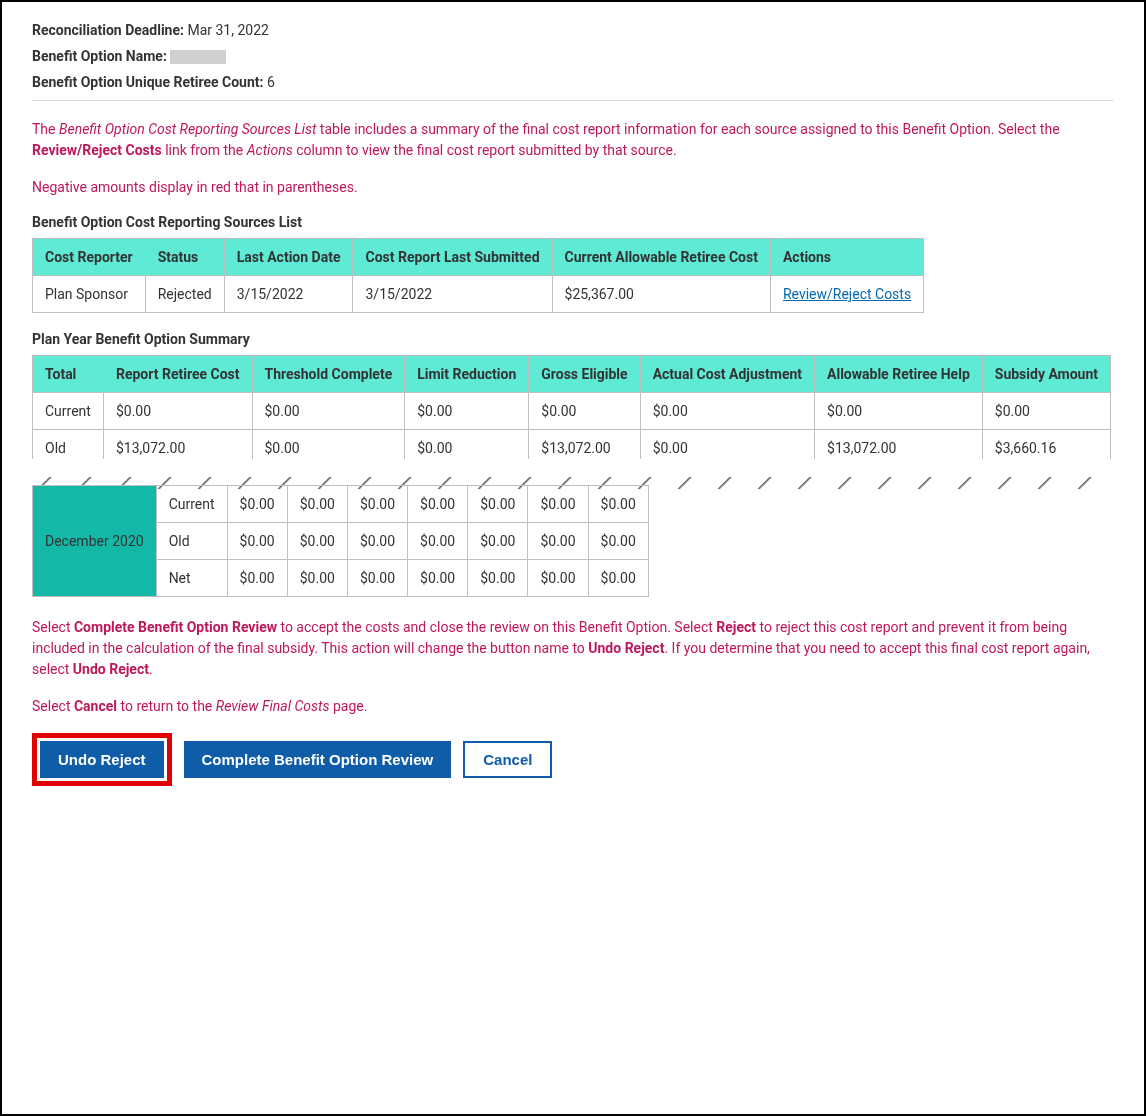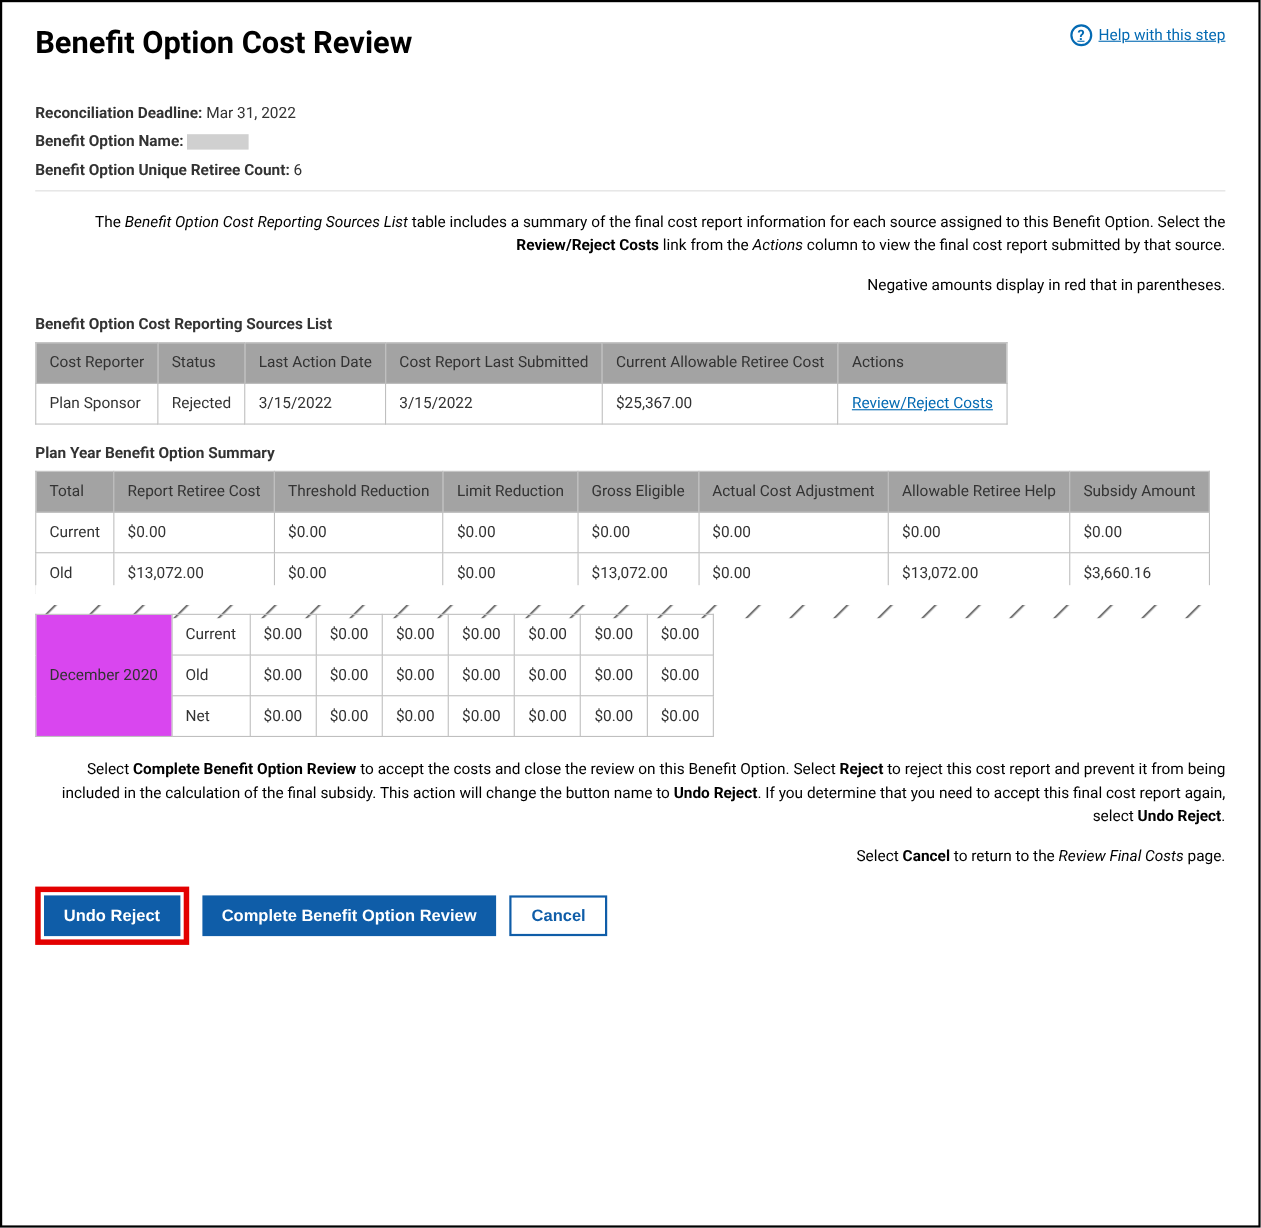--- a/index.html
+++ b/index.html
@@ -59,37 +59,37 @@
     width: 56px;
     height: 14px;
     background: #d0d0d0;
     vertical-align: middle;
   }
   hr {
     border: none;
     border-top: 1px solid #ddd;
     margin: 10px 0 18px 0;
   }
-  p { margin: 0 0 16px 0; line-height: 1.5; color: #000000; text-align: right; }
+  p { margin: 0 0 16px 0; line-height: 1.5; color: #be185d; }
   i { font-style: italic; }
   .sect-title { font-weight: 700; margin: 12px 0 8px 0; font-size: 14px; }
   table { border-collapse: collapse; }
   table.tbl1, table.tbl2, table.tbl3 { width: auto; }
   .tbl1 th, .tbl1 td,
   .tbl2 th, .tbl2 td,
   .tbl3 th, .tbl3 td {
     border: 1px solid #bfbfbf;
     padding: 10px 12px;
     text-align: left;
     font-size: 14px;
     vertical-align: top;
   }
   .tbl1 th, .tbl2 th, .tbl3 th {
-    background: #a3a3a3;
-    font-weight: 400;
+    background: #5eead4;
+    font-weight: 700;
   }
   .tbl1 { margin-bottom: 18px; }
   .tbl2 { width: 100%; margin-bottom: 0; }
   .tbl3 { width: 100%; margin-bottom: 20px; }
   .link {
     color: #046ab3;
     text-decoration: underline;
     cursor: pointer;
   }
   .tear {
@@ -119,27 +119,20 @@
     padding: 3px;
     display: inline-block;
   }
   .tbl3 td.subrow-label, .tbl3 th.rowlabel { vertical-align: middle; }
 </style>
 </head>
 <body>
 
 <div class="page">
 
-  <div class="header-row">
-    <h1>Benefit Option Cost Review</h1>
-    <a class="help-link">
-      <span class="help-icon">?</span>
-      <span>Help with this step</span>
-    </a>
-  </div>
 
   <div class="meta-list">
     <div>
       <b>Reconciliation Deadline:</b> <span>Mar 31, 2022</span>
     </div>
     <div>
       <b>Benefit Option Name:</b> <span class="redact"></span>
     </div>
     <div>
       <b>Benefit Option Unique Retiree Count:</b> <span>6</span>
@@ -174,21 +167,21 @@
     </tr>
   </tbody>
     </table>
 
   <div class="sect-title">Plan Year Benefit Option Summary</div>
   <table class="tbl2">
     <tbody>
         <tr>
       <th>Total</th>
       <th>Report Retiree Cost</th>
-      <th>Threshold Reduction</th>
+      <th>Threshold Complete</th>
       <th>Limit Reduction</th>
       <th>Gross Eligible</th>
       <th>Actual Cost Adjustment</th>
       <th>Allowable Retiree Help</th>
       <th>Subsidy Amount</th>
     </tr>
     <tr>
       <td>Current</td>
       <td>$0.00</td>
       <td>$0.00</td>
@@ -210,21 +203,21 @@
     </tr>
   </tbody>
     </table>
 
   <div class="tear"></div>
 
   <div class="tbl3-wrap">
   <table class="tbl3">
     <tbody>
           <tr>
-      <th rowspan="3" class="rowlabel" style="background:#d946ef;font-weight:400">December 2020</th>
+      <th rowspan="3" class="rowlabel" style="background:#14b8a6;font-weight:400">December 2020</th>
       <td class="subrow-label">Current</td>
       <td>$0.00</td>
       <td>$0.00</td>
       <td>$0.00</td>
       <td>$0.00</td>
       <td>$0.00</td>
       <td>$0.00</td>
       <td>$0.00</td>
     </tr>
     <tr>

